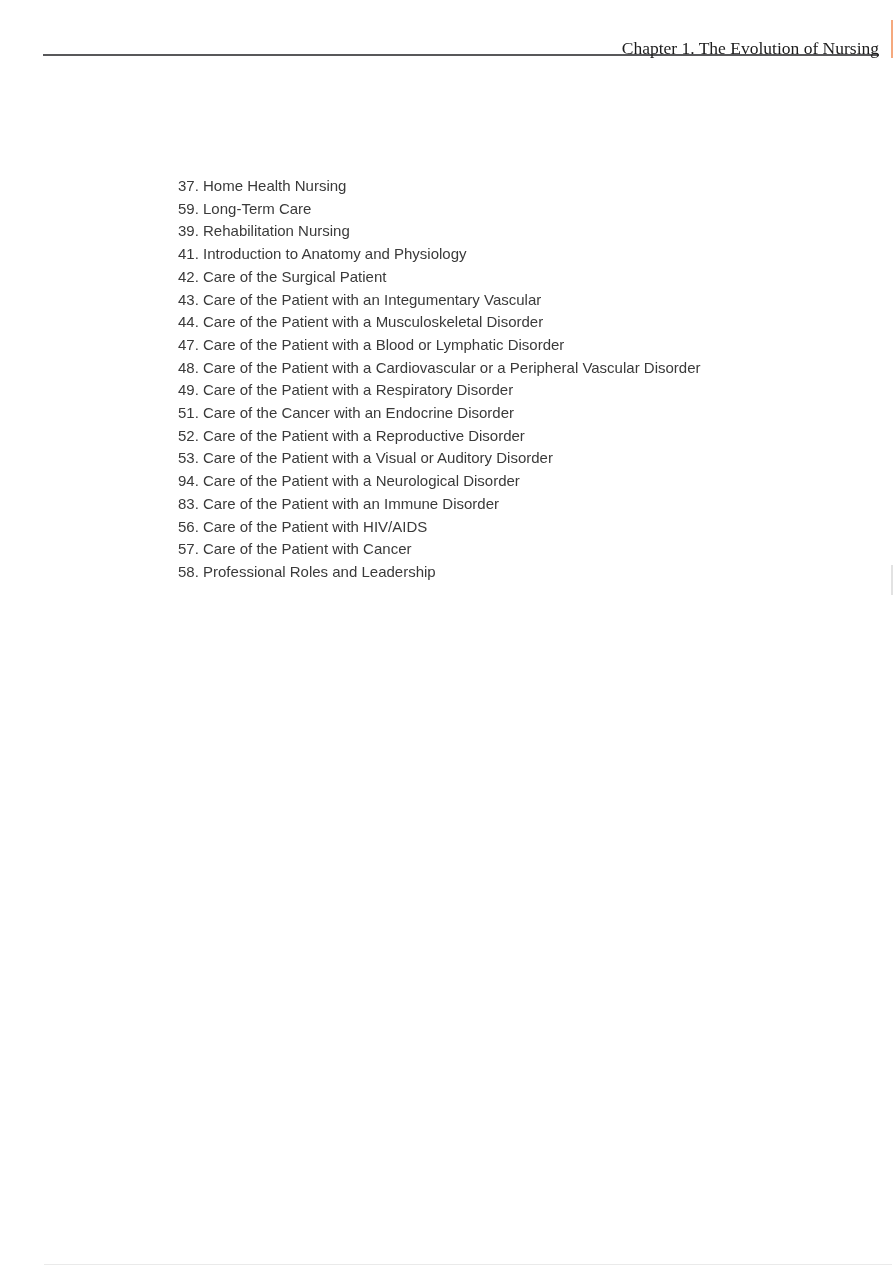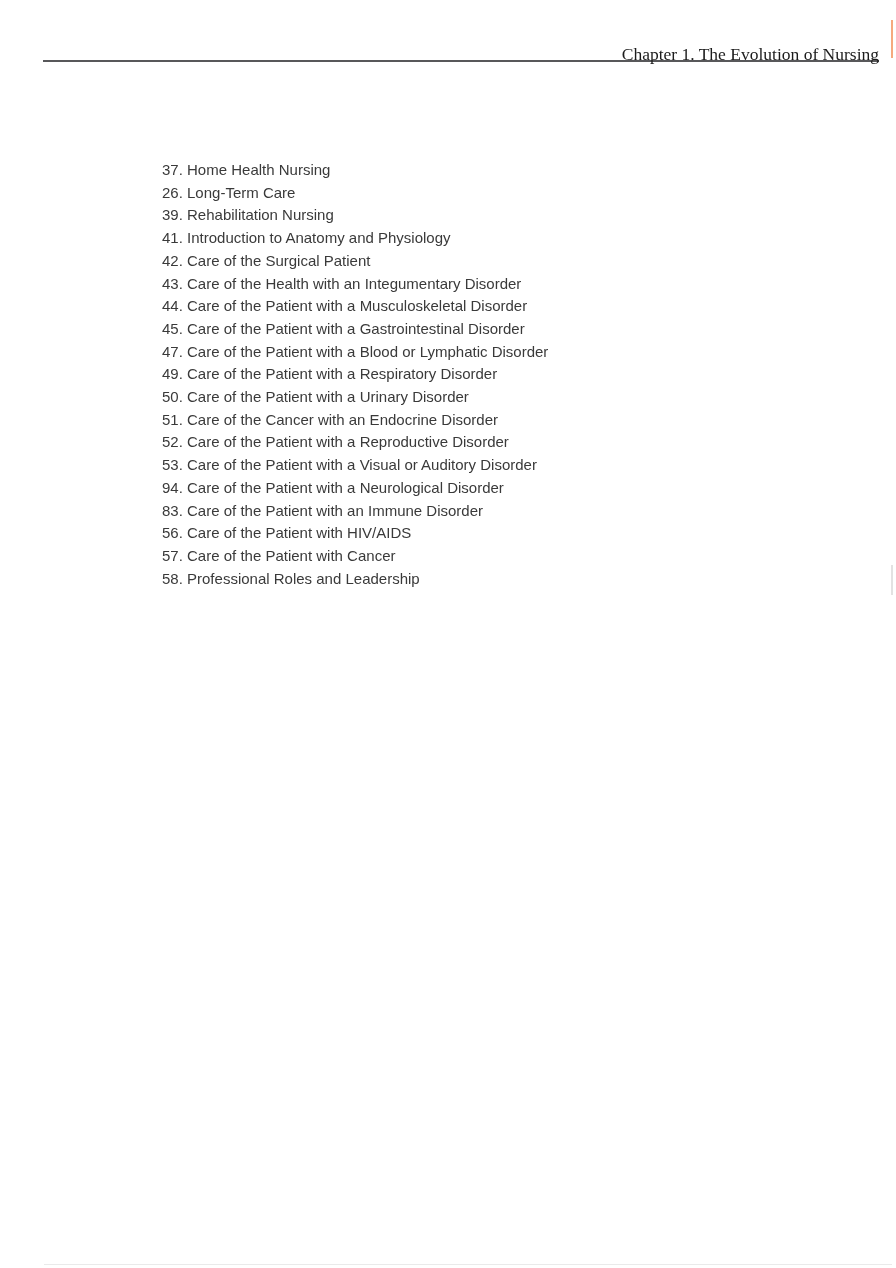--- a/index.html
+++ b/index.html
@@ -14,39 +14,39 @@
     overflow: hidden;
     font-family: "Liberation Sans", sans-serif;
   }
   .page {
     position: absolute;
     inset: 0;
   }
   .page-header {
     position: absolute;
     left: 43px;
-    top: 18px;
+    top: 12px;
     width: 836px;
     height: 42px;
     border-bottom: 2px solid var(--header-rule, #58585a);
   }
   .chapter-title {
     position: absolute;
     right: 0;
     bottom: -5px;
     font-family: "Liberation Serif", serif;
     font-size: 17.5px;
     color: var(--header-text, #1c1c1c);
     white-space: nowrap;
   }
   .chapter-list {
     position: absolute;
     left: 162px;
     top: 159px;
-    margin: 0;
+    margin: 16px;
     padding: 0;
     list-style: none;
     font-size: 15px;
     line-height: 22.7px;
     color: var(--list-text, #3a3a3a);
   }
   .chapter-list li {
     white-space: nowrap;
   }
   .marker-orange {
@@ -83,42 +83,41 @@
     <span class="chapter-title">Chapter 1. The Evolution of Nursing</span>
   </header>
 
   <span class="marker-orange"></span>
   <span class="marker-gray"></span>
 
   <ol class="chapter-list">
 
       <li><span>37.</span> <span>Home Health Nursing</span></li>
 
-      <li><span>26.</span> <span>Long-Term Care</span></li>
+      <li><span>59.</span> <span>Long-Term Care</span></li>
 
       <li><span>39.</span> <span>Rehabilitation Nursing</span></li>
 
 
       <li><span>41.</span> <span>Introduction to Anatomy and Physiology</span></li>
 
       <li><span>42.</span> <span>Care of the Surgical Patient</span></li>
 
-      <li><span>43.</span> <span>Care of the Health with an Integumentary Disorder</span></li>
+      <li><span>43.</span> <span>Care of the Patient with an Integumentary Vascular</span></li>
 
       <li><span>44.</span> <span>Care of the Patient with a Musculoskeletal Disorder</span></li>
 
-      <li><span>45.</span> <span>Care of the Patient with a Gastrointestinal Disorder</span></li>
 
 
       <li><span>47.</span> <span>Care of the Patient with a Blood or Lymphatic Disorder</span></li>
 
+      <li><span>48.</span> <span>Care of the Patient with a Cardiovascular or a Peripheral Vascular Disorder</span></li>
 
       <li><span>49.</span> <span>Care of the Patient with a Respiratory Disorder</span></li>
 
-      <li><span>50.</span> <span>Care of the Patient with a Urinary Disorder</span></li>
 
       <li><span>51.</span> <span>Care of the Cancer with an Endocrine Disorder</span></li>
 
       <li><span>52.</span> <span>Care of the Patient with a Reproductive Disorder</span></li>
 
       <li><span>53.</span> <span>Care of the Patient with a Visual or Auditory Disorder</span></li>
 
       <li><span>94.</span> <span>Care of the Patient with a Neurological Disorder</span></li>
 
       <li><span>83.</span> <span>Care of the Patient with an Immune Disorder</span></li>

